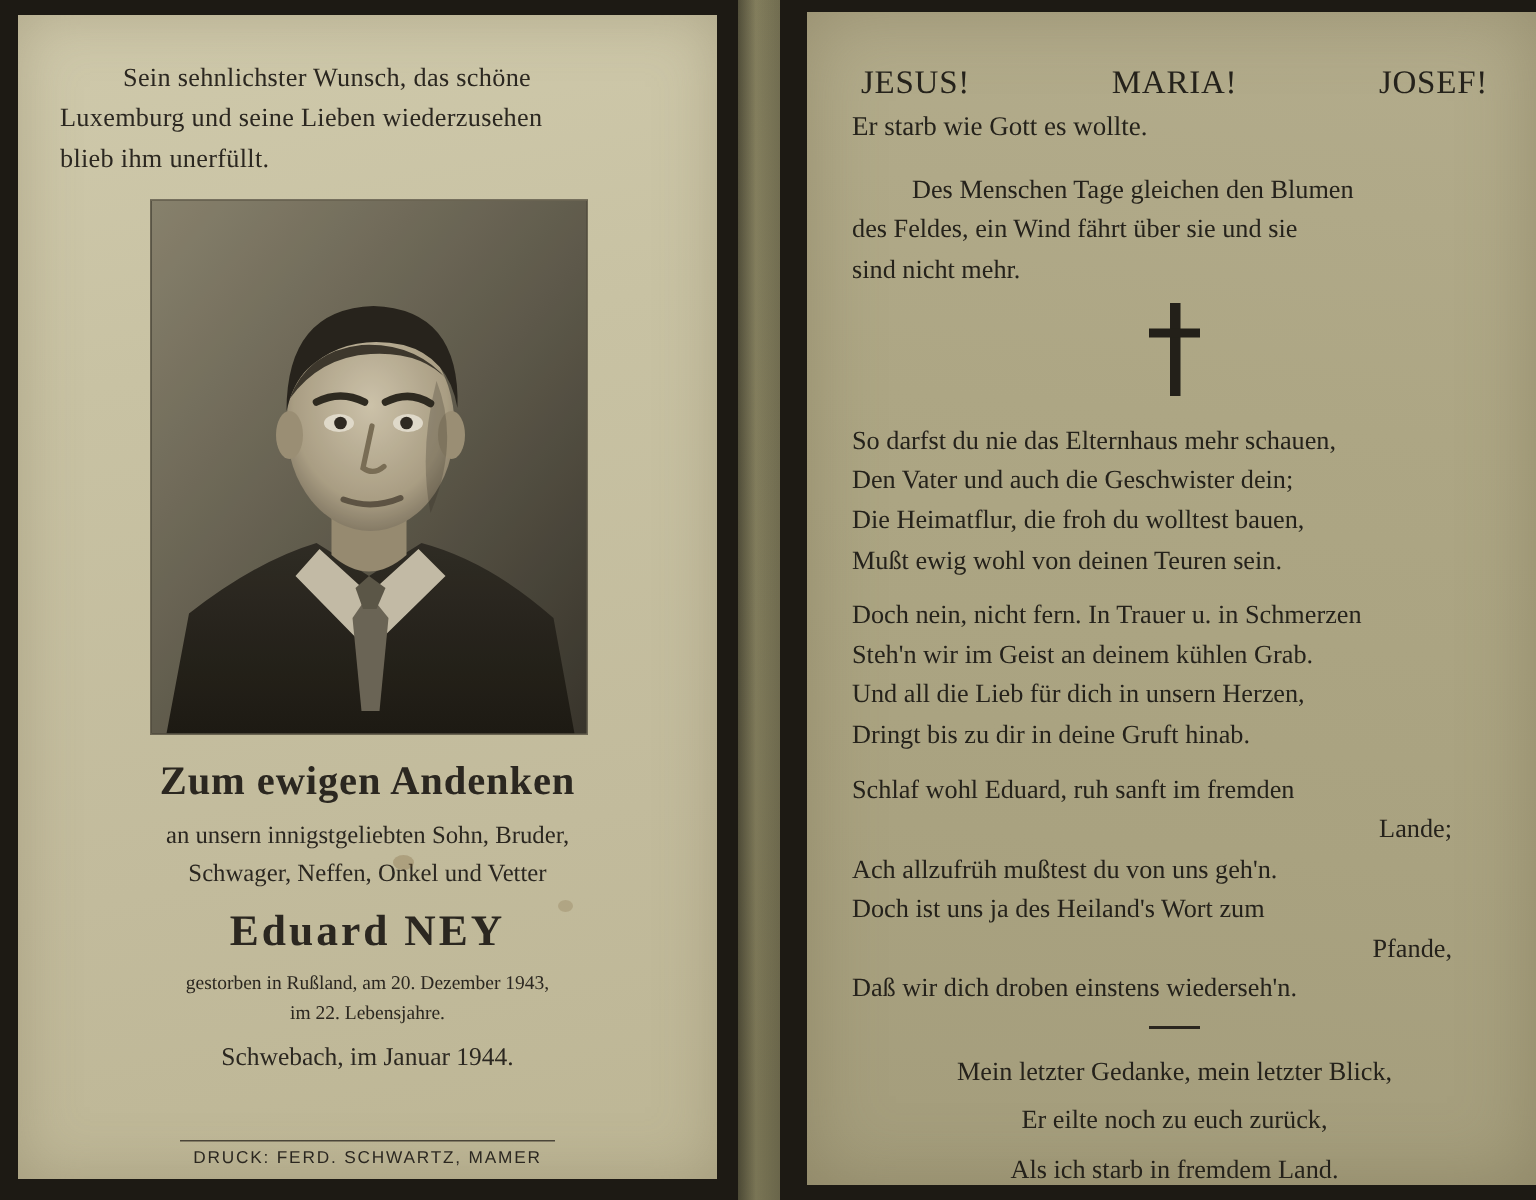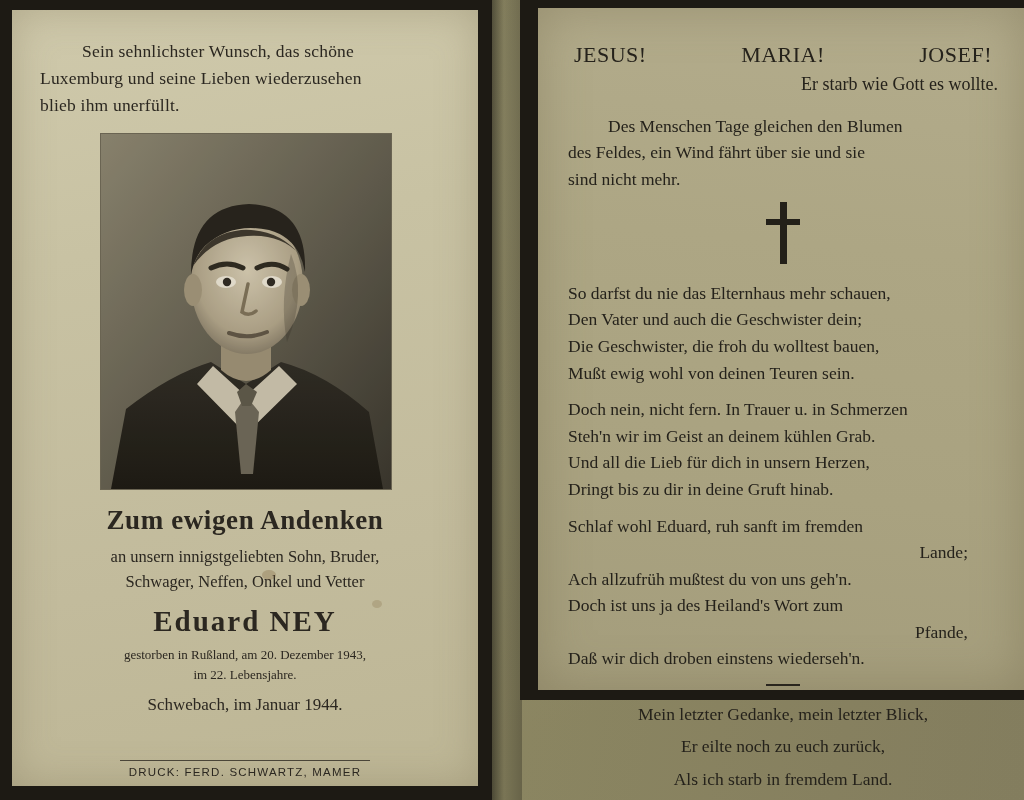--- a/index.html
+++ b/index.html
@@ -42,21 +42,21 @@
     background:
       linear-gradient(170deg, #cfc9ab 0%, #c8c2a3 30%, #c2bb9c 70%, #bdb695 100%);
     box-shadow: inset 0 0 40px rgba(120,110,80,0.35);
     padding: 28px 28px 0 28px;
     box-sizing: border-box;
     color: #2b2720;
   }
   .leaf-right {
     left: 520px;
     width: 504px;
-    height: 700px;
+    height: 800px;
     background: #1d1a14;
     padding: 8px 0 10px 18px;
     box-sizing: border-box;
   }
   .leaf-right .page {
     position: relative;
     width: 100%;
     height: 100%;
     background:
       linear-gradient(185deg, #b3ac8c 0%, #adA684 35%, #a9a280 70%, #a49d7c 100%);
@@ -148,21 +148,21 @@
   
   .invocation {
     display: flex;
     justify-content: space-between;
     font-size: 22px;
     letter-spacing: 0.5px;
     margin: 0 6px 6px 6px;
     font-weight: 500;
   }
   .subinvocation {
-    text-align: right;
+    text-align: left;
     font-size: 18px;
     margin-bottom: 18px;
   }
   .verse-prose {
     font-size: 17.5px;
     line-height: 1.5;
     margin-bottom: 10px;
   }
   .verse-prose .ln { display: block; }
   .verse-prose .ln.first { text-indent: 40px; }
@@ -322,21 +322,21 @@
       </div>
 
       <div class="cross">
         <div class="v"></div>
         <div class="h"></div>
       </div>
 
       <div class="stanza">
         <span class="ln">So darfst du nie das Elternhaus mehr schauen,</span>
         <span class="ln">Den Vater und auch die Geschwister dein;</span>
-        <span class="ln">Die Geschwister, die froh du wolltest bauen,</span>
+        <span class="ln">Die Heimatflur, die froh du wolltest bauen,</span>
         <span class="ln">Mußt ewig wohl von deinen Teuren sein.</span>
       </div>
 
       <div class="stanza">
         <span class="ln">Doch nein, nicht fern. In Trauer u. in Schmerzen</span>
         <span class="ln">Steh'n wir im Geist an deinem kühlen Grab.</span>
         <span class="ln">Und all die Lieb für dich in unsern Herzen,</span>
         <span class="ln">Dringt bis zu dir in deine Gruft hinab.</span>
       </div>
 

